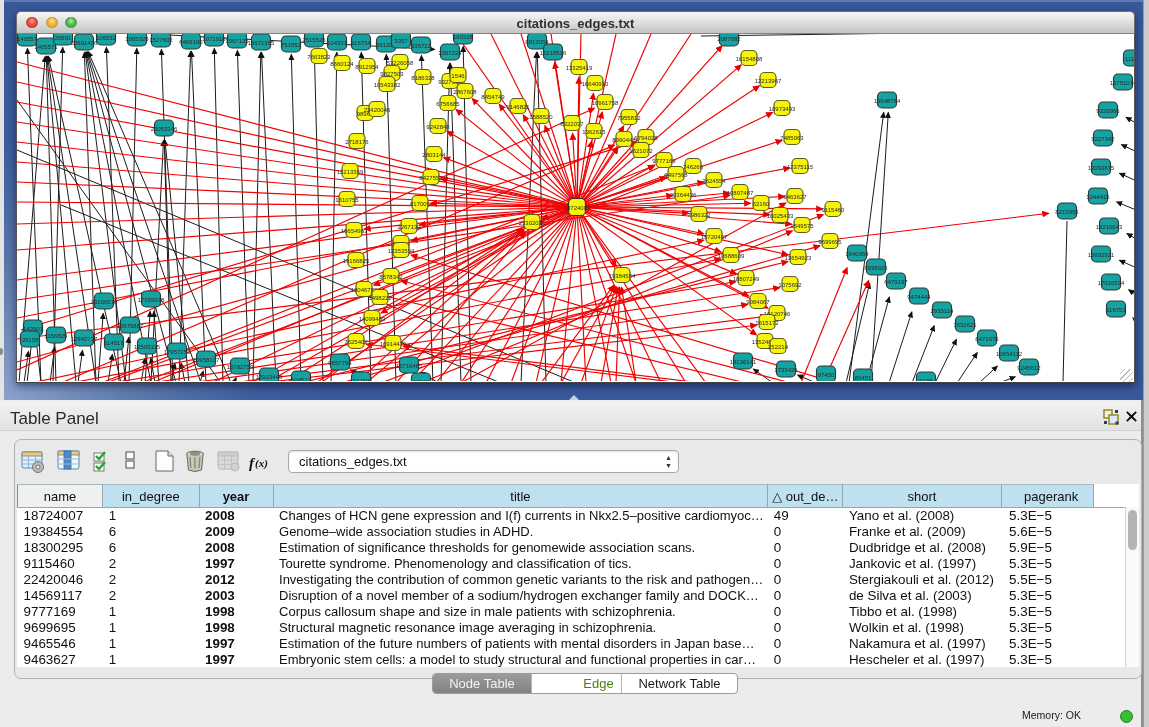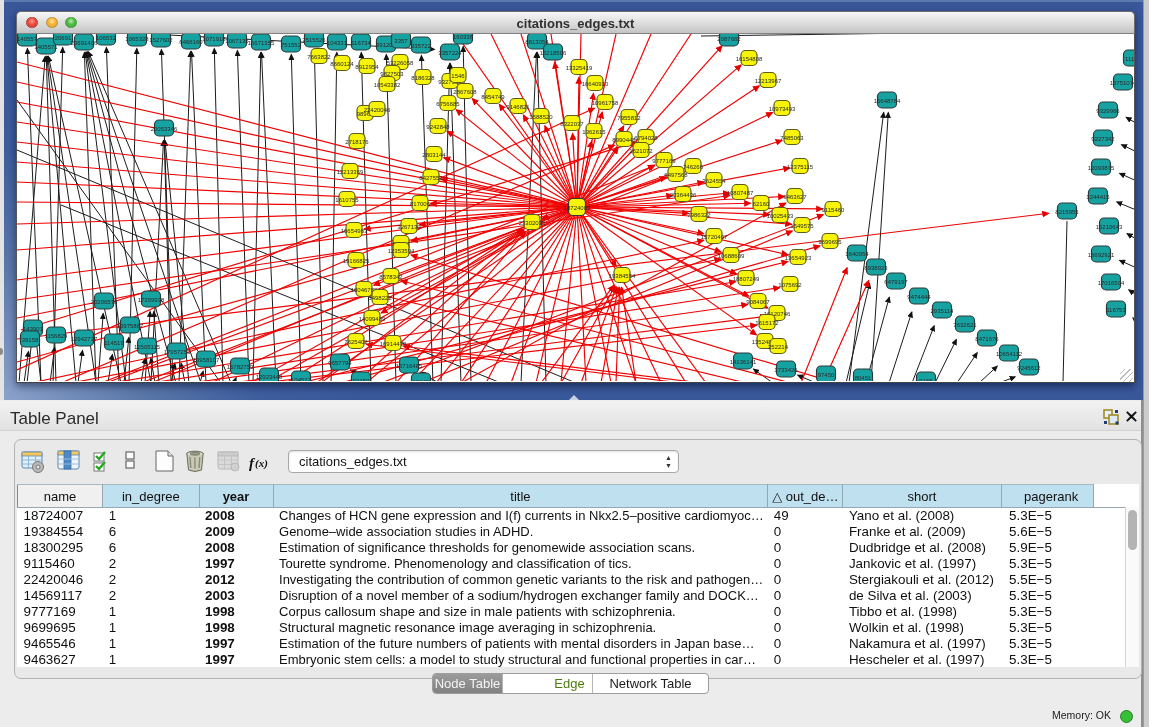--- a/index.html
+++ b/index.html
@@ -49,25 +49,25 @@
 td { height:16px; padding:0 0 0 6px; white-space:nowrap; overflow:hidden; }
 .c1 { width:84px;margin-top:48px; } .c2 { width:95px; } .c3 { width:73px;font-weight:bold; } .c4 { width:488px; }
 .c5 { width:74px; } .c6 { width:156px; } .c7 { width:91px;padding-left:8px; } .c8 { width:45px; }
 td.c4 { font-size:13px; }
 #vscroll { position:absolute; left:1108px; top:23px; width:14px; height:160px; background:#fafafa; border-left:1px solid #d5d5d5; }
 #vthumb { position:absolute; left:2px; top:3px; width:9px; height:40px; background:#b4b4b4; border-radius:5px; }
 #tabs { position:absolute; left:432px; top:273px; height:21px; display:flex;
   border:1px solid #9c9c9c; border-radius:4px; overflow:hidden; background:#fff;
   font-size:13px; }
 #tabs div { padding-top:2px; height:21px; text-align:center; box-sizing:border-box; }
-#tabs .sel { width:69px; } #tabs .mid { width:91px; } #tabs .r { width:115px; }
+#tabs .sel { width:98px; } #tabs .mid { width:91px; } #tabs .r { width:115px; }
 #tabs .sel { background:linear-gradient(#9b9b9b,#7e7e7e); color:#f4f4f4; }
 #tabs .mid { border-left:1px solid #b5b5b5; border-right:1px solid #b5b5b5; color:#4d7c0f;padding-left:44px; }
 #tabs .r { color:#1a1a1a; }
-#memory { position:absolute; left:1022px; top:309px; font-size:10.5px; color:#1a1a1a;margin-left:30px; }
+#memory { position:absolute; left:1022px; top:309px; font-size:10.5px; color:#1a1a1a; }
 #led { position:absolute; left:1120px; top:310px; width:13px; height:13px; border-radius:50%;
   background:#35c035; border:1px solid #2c7a2c; }
 </style></head>
 <body>
 <div id="leftsliver"></div>
 <div style="position:absolute;left:0;top:348px;width:3px;height:7px;background:#8a8a8a;border-radius:0 3px 3px 0;"></div>
 <div id="desk"></div>
 <div id="rightsliver"></div>
 <div id="win">
   <div id="titlebar">

